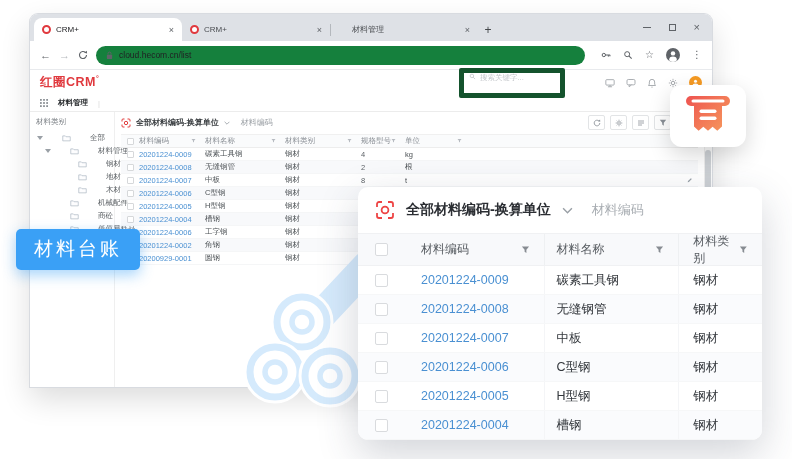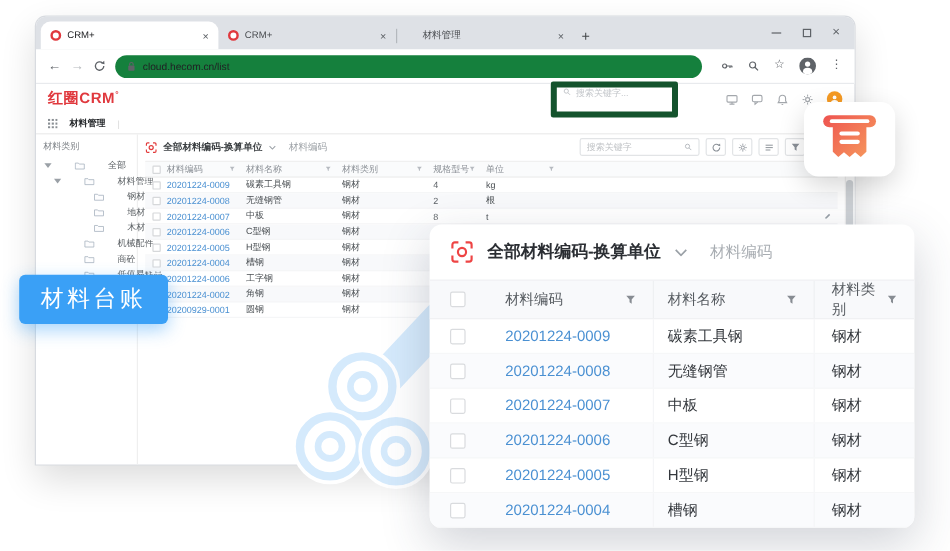--- a/index.html
+++ b/index.html
@@ -324,27 +324,20 @@
               <path d="M2 13 v3 a2 2 0 0 0 2 2 h3"></path>
               <circle cx="10" cy="10" r="3.4"></circle>
             </g>
           </svg>
         <span class="view-title">全部材料编码-换算单位</span>
         <svg width="6" height="4" viewBox="0 0 10 6">
             <polyline points="1,1 5,5 9,1" fill="none" stroke="#9aa0a6" stroke-width="1.4"></polyline>
           </svg>
         <span class="view-field">材料编码</span>
         <span class="t-spacer"></span>
-        <div class="t-search">
-          <span class="ph">搜索关键字</span>
-          <svg width="7" height="7" viewBox="0 0 12 12">
-              <circle cx="5" cy="5" r="3" fill="none" stroke="#b6bac0" stroke-width="1.4"></circle>
-              <path d="M7.3 7.3 L10.4 10.4" stroke="#b6bac0" stroke-width="1.4"></path>
-            </svg>
-        </div>
         <span class="tbtn">
             <svg width="8" height="8" viewBox="0 0 12 12">
               <path d="M10.2 6 A4.2 4.2 0 1 1 8.9 3" fill="none" stroke="#8a9097" stroke-width="1.3"></path>
               <polygon points="10.6,0.8 10.9,4.2 7.6,3.4" fill="#8a9097"></polygon>
             </svg>
           </span>
         <span class="tbtn">
             <svg width="8" height="8" viewBox="0 0 12 12">
               <circle cx="6" cy="6" r="2" fill="none" stroke="#8a9097" stroke-width="1.1"></circle>
               <path d="M6 1 v2 M6 9 v2 M1 6 h2 M9 6 h2 M2.5 2.5 l1.4 1.4 M8.1 8.1 l1.4 1.4 M9.5 2.5 l-1.4 1.4 M3.9 8.1 L2.5 9.5" stroke="#8a9097" stroke-width="1"></path>

